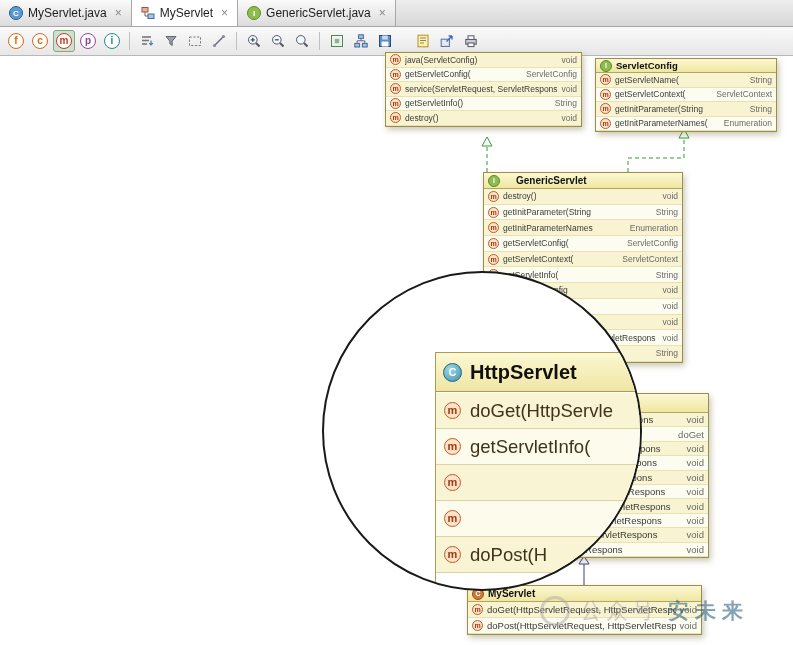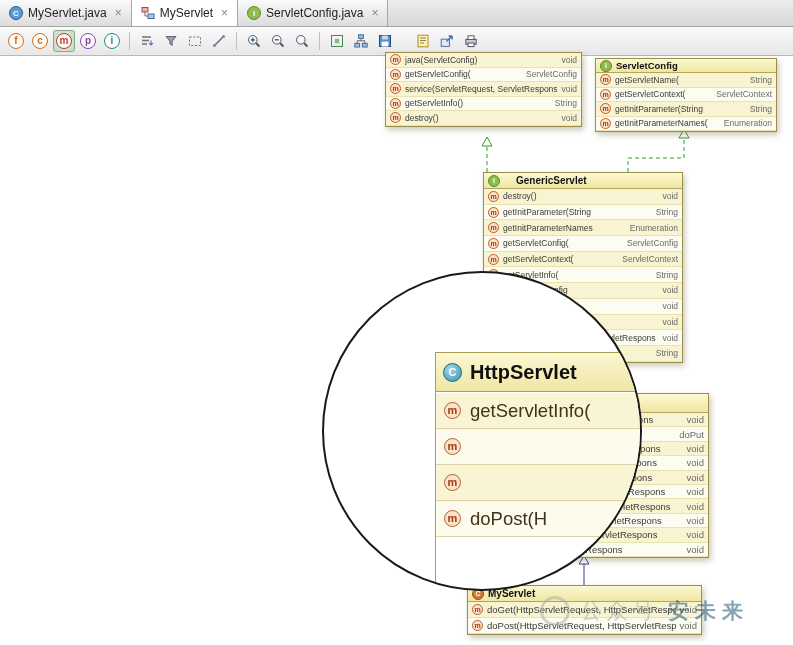--- a/index.html
+++ b/index.html
@@ -118,21 +118,21 @@
       <svg width="14" height="14" viewBox="0 0 14 14">
         <rect x="1" y="1.5" width="6" height="4.5" fill="#e8b0a0" stroke="#a05040"></rect>
         <rect x="7" y="8" width="6" height="4.5" fill="#a8c4e8" stroke="#4868a0"></rect>
         <path d="M4 6 V10 H7" stroke="#666" fill="none"></path>
       </svg>
       <span>MyServlet</span>
       <span class="tclose">×</span>
     </div>
     <div class="tab">
       <span class="fic iface"></span>
-      <span>ServletConfig.java</span>
+      <span>GenericServlet.java</span>
       <span class="tclose">×</span>
     </div>
   </div>
 
   <div class="toolbar">
     <button class="tbtn">
       <span class="vglyph vf">f</span>
       </button>
     <button class="tbtn">
       <span class="vglyph vc">c</span>
@@ -414,21 +414,21 @@
 
           <div class="brow">
             <span class="mic"></span>
             <span class="mname">doGet(HttpServletRequest, HttpServletRespons</span>
             <span class="mtype">void</span>
           </div>
 
           <div class="brow">
             <span class="mic"></span>
             <span class="mname">getLastModified(HttpServletRequest</span>
-            <span class="mtype">doPut</span>
+            <span class="mtype">doGet</span>
           </div>
 
           <div class="brow">
             <span class="mic"></span>
             <span class="mname">doHead(HttpServletRequest, HttpServletRespons</span>
             <span class="mtype">void</span>
           </div>
 
           <div class="brow">
             <span class="mic"></span>
@@ -496,20 +496,24 @@
     </div>
 
     <div id="lens">
       <span class="lens-vline"></span>
       <div class="lens-head">
         <span class="lhic"></span>
         <span>HttpServlet</span>
       </div>
       <div class="lens-rows">
 
+          <div class="lens-row">
+            <span class="lmic"></span>
+            <span>doGet(HttpServle</span>
+          </div>
 
           <div class="lens-row">
             <span class="lmic"></span>
             <span>getServletInfo(</span>
           </div>
 
           <div class="lens-row">
             <span class="lmic"></span>
           </div>
 

